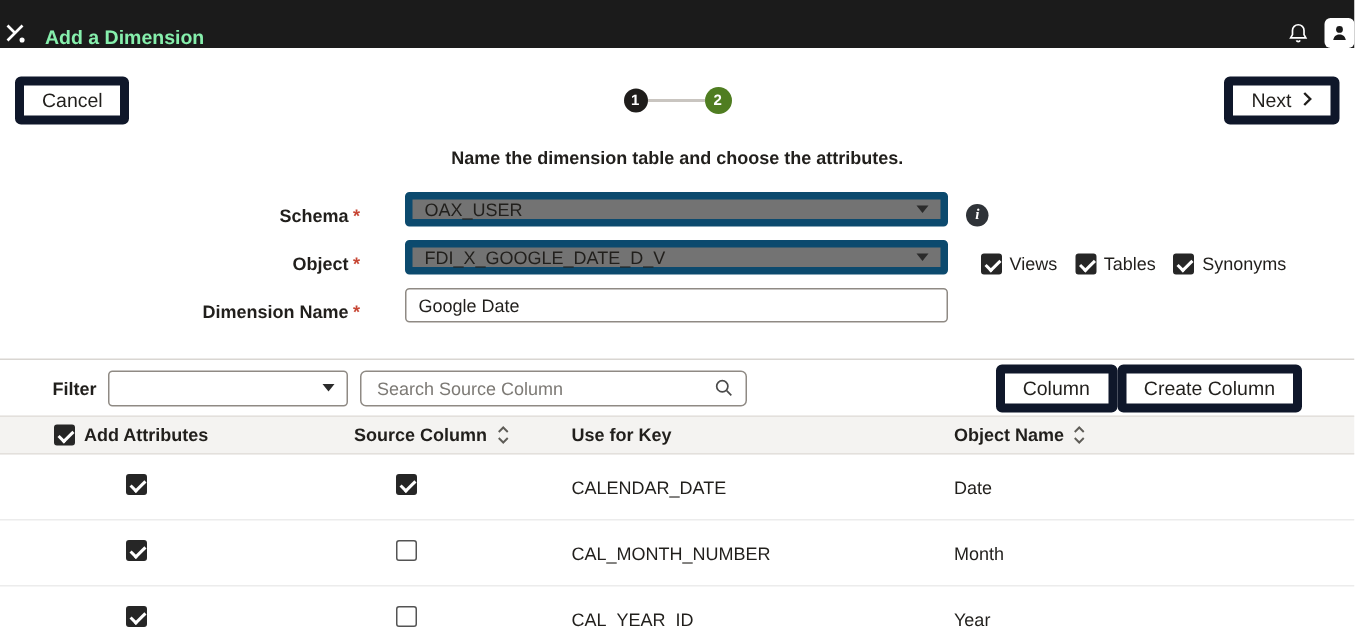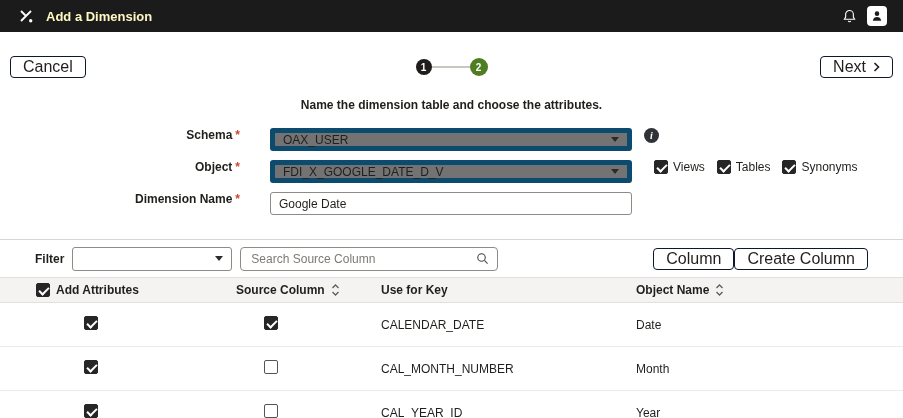--- a/index.html
+++ b/index.html
@@ -2,38 +2,38 @@
 <html><head>
 <meta charset="utf-8">
 <style>
   *{box-sizing:border-box;margin:0;padding:0;}
   html,body{width:903px;height:418px;}
   body{
     font-family:"Liberation Sans",sans-serif;
     background:#fff;color:#211f1c;font-size:12px;overflow:hidden;
   }
   
-  .topbar{height:32px;background:#1b1b1b;display:flex;align-items:center;padding:0 16px;gap:8px;color:#fef9c3;}
+  .topbar{height:32px;background:#1b1b1b;display:flex;align-items:flex-end;padding:0 0;gap:8px;color:#86efac;}
   .topbar .title{font-weight:bold;font-size:13px;margin-left:2px;}
   .topbar .spacer{flex:1;}
   .icon-btn{background:none;border:none;display:flex;align-items:center;justify-content:center;cursor:pointer;padding:2px;}
   .avatar{width:20px;height:20px;background:#fff;border-radius:4px;display:flex;align-items:center;justify-content:center;cursor:pointer;border:none;}
   
   .action-row{display:flex;align-items:center;justify-content:space-between;padding:0 10px;margin-top:24px;position:relative;height:22px;}
-  .btn{background:#fff;border:1px solid #0f172a;border-radius:4px;padding:3px 12px;font-size:16px;color:#211f1c;cursor:pointer;font-family:inherit;display:inline-flex;align-items:center;gap:7px;line-height:14px;}
+  .btn{background:#fff;border:6px solid #0f172a;border-radius:4px;padding:3px 12px;font-size:13px;color:#211f1c;cursor:pointer;font-family:inherit;display:inline-flex;align-items:center;gap:7px;line-height:14px;}
   .stepper{position:absolute;left:50%;transform:translateX(-50%);display:flex;align-items:center;}
   .step{border-radius:50%;color:#fff;display:flex;align-items:center;justify-content:center;font-size:10px;font-weight:bold;cursor:pointer;}
   .step.done{width:16px;height:16px;background:#1f1d1b;}
   .step.active{width:18px;height:18px;background:#4f7d21;}
   .connector{width:38px;height:2px;background:#c9c5c0;}
   
   .subtitle{text-align:center;font-weight:bold;margin-top:20px;font-size:12px;}
   
   .form{margin-top:16px;display:flex;flex-direction:column;gap:9px;}
-  .form-row{display:flex;align-items:flex-start;height:23px;}
+  .form-row{display:flex;align-items:flex-end;height:23px;}
   .form-label{width:240px;text-align:right;font-weight:bold;}
   .req{color:#c74634;margin-left:3px;font-weight:bold;}
   .field{margin-left:30px;width:362px;height:23px;border:5px solid #0c4a6e;border-radius:3px;display:flex;align-items:center;padding:0 8px;background:#737373;cursor:pointer;}
   .field .val{flex:1;white-space:nowrap;overflow:hidden;}
   .caret{width:0;height:0;border-left:4px solid transparent;border-right:4px solid transparent;border-top:5px solid #2b2b2b;margin-left:6px;}
   input.text-field{margin-left:30px;width:362px;height:23px;border:1px solid #8f8a84;border-radius:3px;padding:0 8px;font:inherit;color:#211f1c;}
   .info-badge{width:15px;height:15px;border-radius:50%;background:#2f3338;color:#fff;font-size:10px;font-weight:bold;display:flex;align-items:center;justify-content:center;margin-left:12px;cursor:pointer;font-family:"Liberation Serif",serif;font-style:italic;}
   .cb-group{display:flex;align-items:center;gap:12px;margin-left:22px;}
   .cb-item{display:flex;align-items:center;gap:5px;}
   input[type="checkbox"]{appearance:none;-webkit-appearance:none;width:14px;height:14px;border:1px solid #545454;border-radius:2px;background:#fff;position:relative;cursor:pointer;flex:none;}

